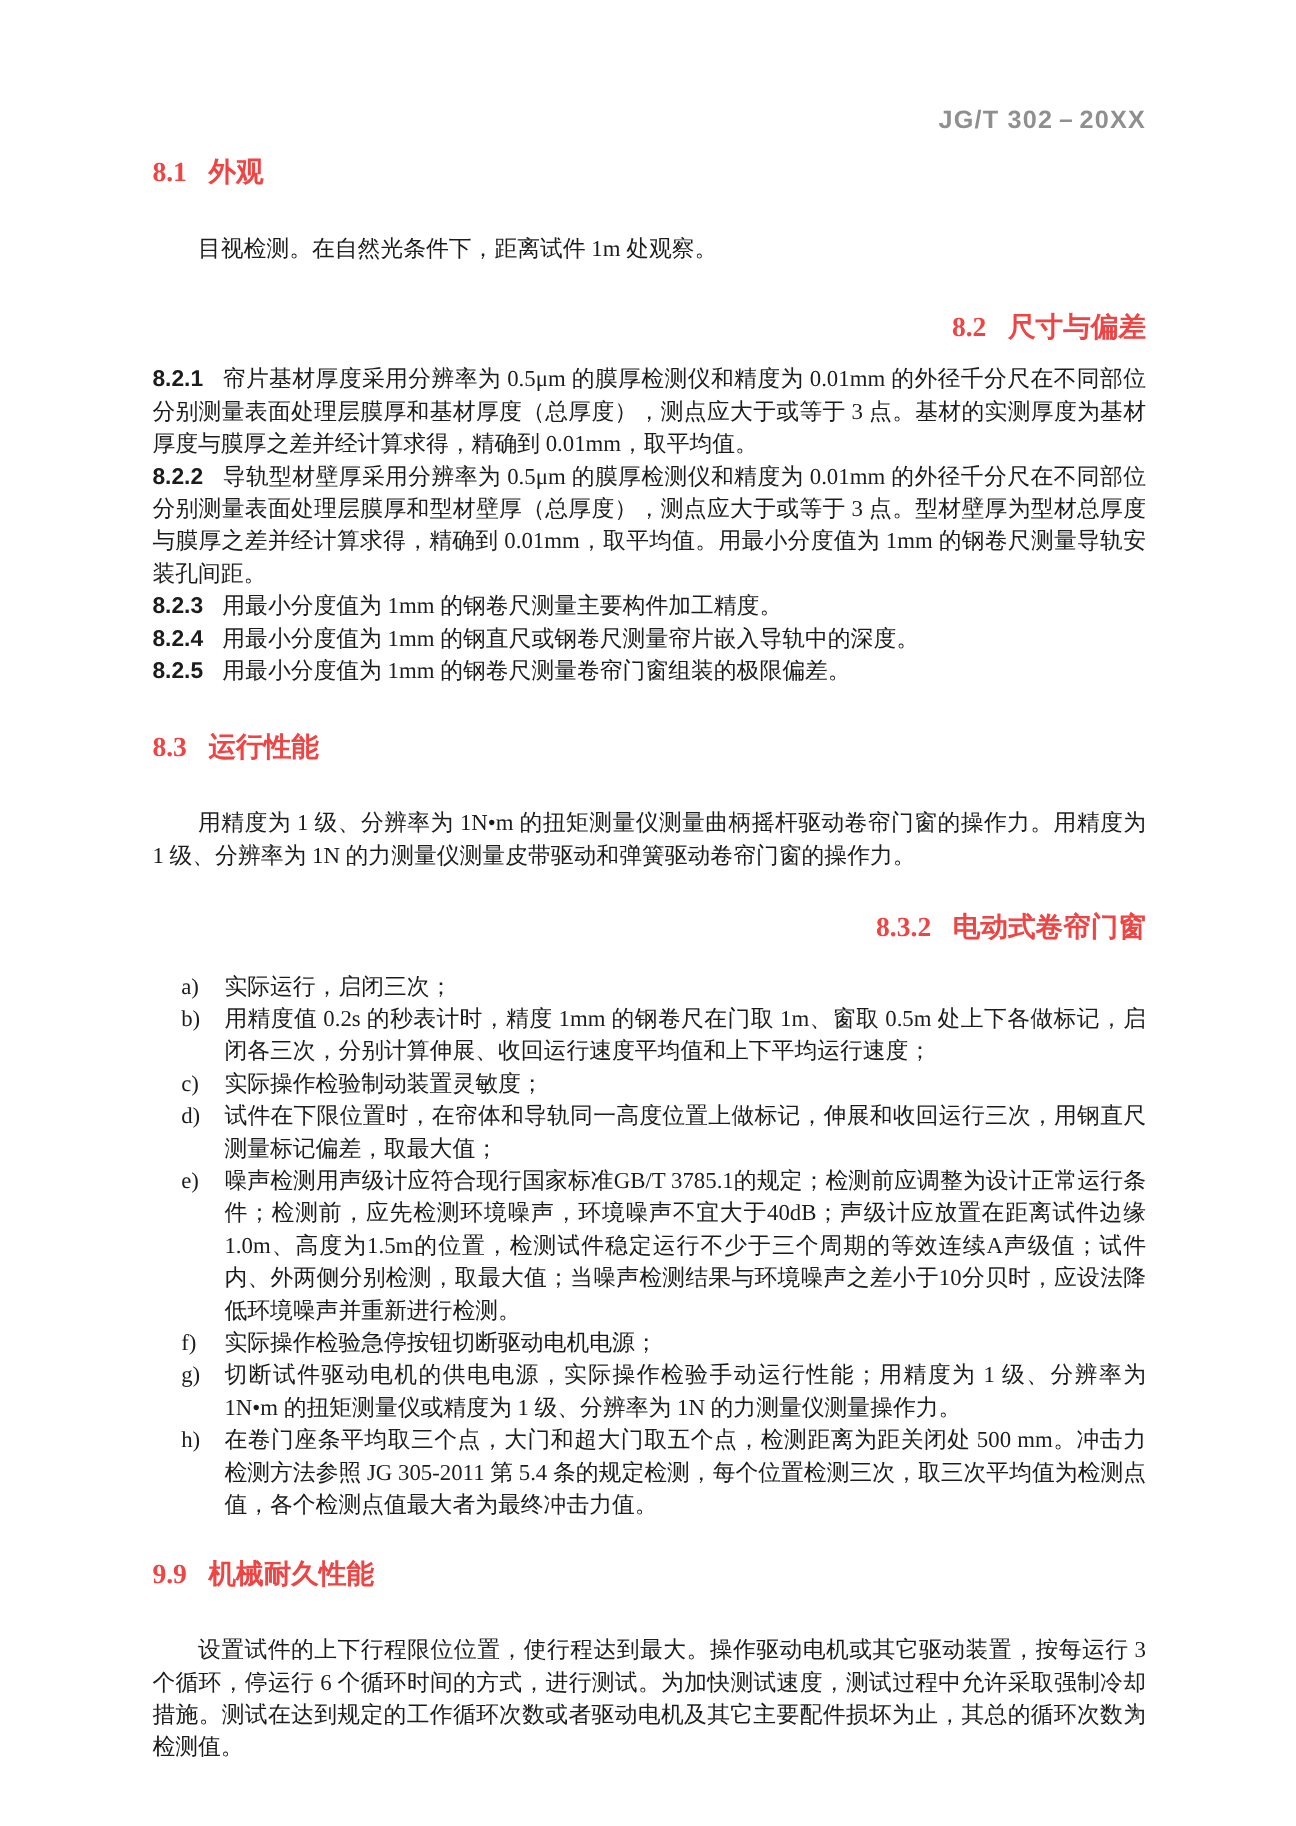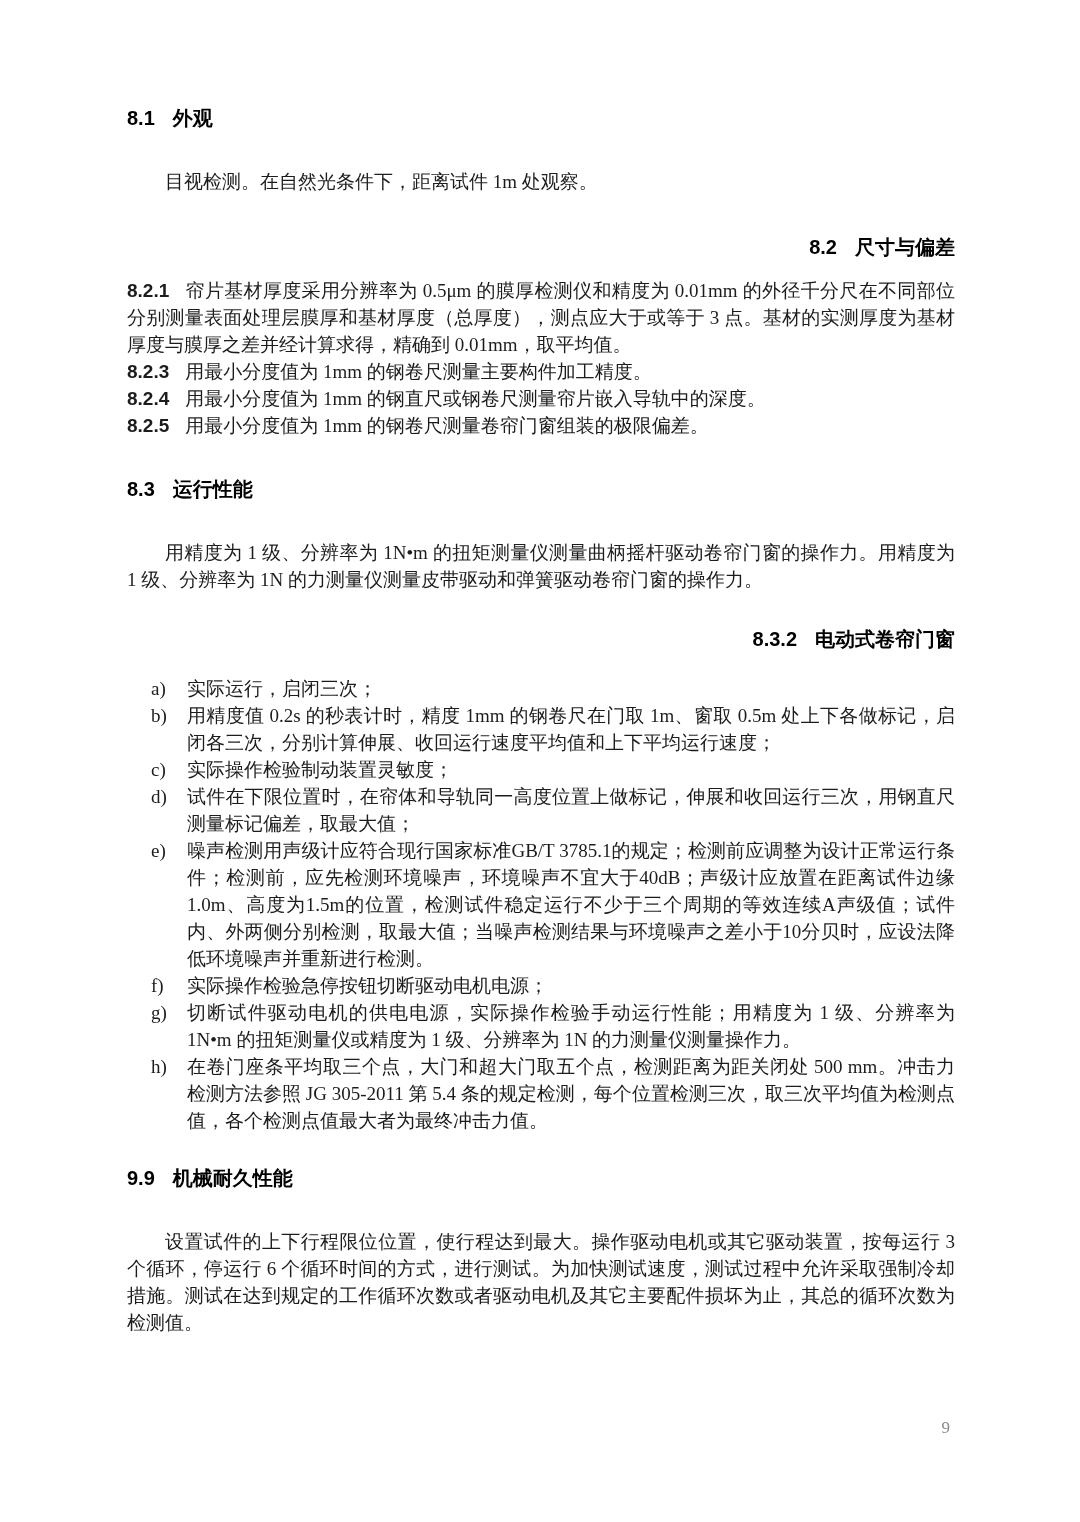--- a/index.html
+++ b/index.html
@@ -19,25 +19,25 @@
   .doc-code {
     text-align: right;
     font-family: "Liberation Sans", "DejaVu Sans", sans-serif;
     font-weight: bold;
     font-size: 21px;
     line-height: 26px;
     letter-spacing: 1px;
     color: #8f8f8f;
   }
   h2, h3 {
-    font-family: Liberation Sans, sans-serif;
+    font-family: Liberation Serif, serif;
     font-weight: bold;
-    font-size: 20px;
+    font-size: 23px;
     line-height: 28px;
-    color: #000000;
+    color: #ef4444;
   }
   h2 .sec-num, h3 .sec-num { display: inline-block; margin-right: 18px; }
   .h-81  { margin-top: 16px; }
   .h-82  { margin-top: 38px; text-align: right; }
   .h-83  { margin-top: 36px; }
   .h-831 { margin-top: 30px; }
   .h-832 { margin-top: 32px; text-align: right; }
   .h-84  { margin-top: 30px; }
   p.body-para {
     font-size: 19px;
@@ -81,31 +81,33 @@
     font-size: 17px;
     color: #8a8a8a;
   }
 </style>
 </head>
 <body>
 
 <div class="page">
   <div class="content">
 
+    <div class="doc-code">JG/T 302－20XX</div>
 
     <h2 class="h-81">
       <span class="sec-num">8.1</span><span>外观</span>
     </h2>
     <p class="body-para">目视检测。在自然光条件下，距离试件 1m 处观察。</p>
 
     <h2 class="h-82">
       <span class="sec-num">8.2</span><span>尺寸与偏差</span>
     </h2>
     <div class="clauses">
       <p class="clause"><span class="clause-num">8.2.1</span><span>帘片基材厚度采用分辨率为 0.5μm 的膜厚检测仪和精度为 0.01mm 的外径千分尺在不同部位分别测量表面处理层膜厚和基材厚度（总厚度），测点应大于或等于 3 点。基材的实测厚度为基材厚度与膜厚之差并经计算求得，精确到 0.01mm，取平均值。</span></p>
+      <p class="clause"><span class="clause-num">8.2.2</span><span>导轨型材壁厚采用分辨率为 0.5μm 的膜厚检测仪和精度为 0.01mm 的外径千分尺在不同部位分别测量表面处理层膜厚和型材壁厚（总厚度），测点应大于或等于 3 点。型材壁厚为型材总厚度与膜厚之差并经计算求得，精确到 0.01mm，取平均值。用最小分度值为 1mm 的钢卷尺测量导轨安装孔间距。</span></p>
       <p class="clause"><span class="clause-num">8.2.3</span><span>用最小分度值为 1mm 的钢卷尺测量主要构件加工精度。</span></p>
       <p class="clause"><span class="clause-num">8.2.4</span><span>用最小分度值为 1mm 的钢直尺或钢卷尺测量帘片嵌入导轨中的深度。</span></p>
       <p class="clause"><span class="clause-num">8.2.5</span><span>用最小分度值为 1mm 的钢卷尺测量卷帘门窗组装的极限偏差。</span></p>
     </div>
 
     <h2 class="h-83">
       <span class="sec-num">8.3</span><span>运行性能</span>
     </h2>
     <p class="body-para">用精度为 1 级、分辨率为 1N•m 的扭矩测量仪测量曲柄摇杆驱动卷帘门窗的操作力。用精度为 1 级、分辨率为 1N 的力测量仪测量皮带驱动和弹簧驱动卷帘门窗的操作力。</p>
 

